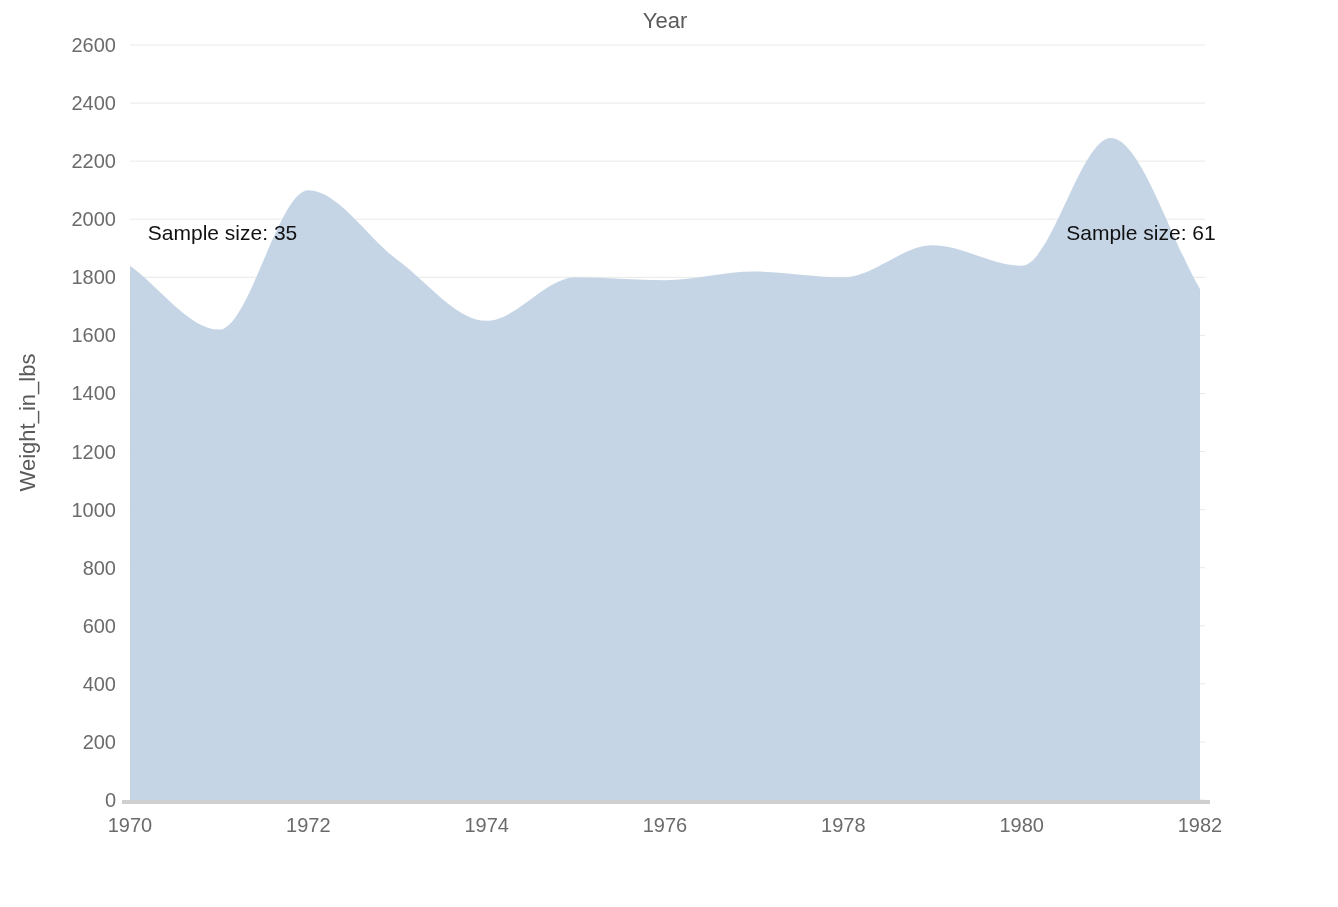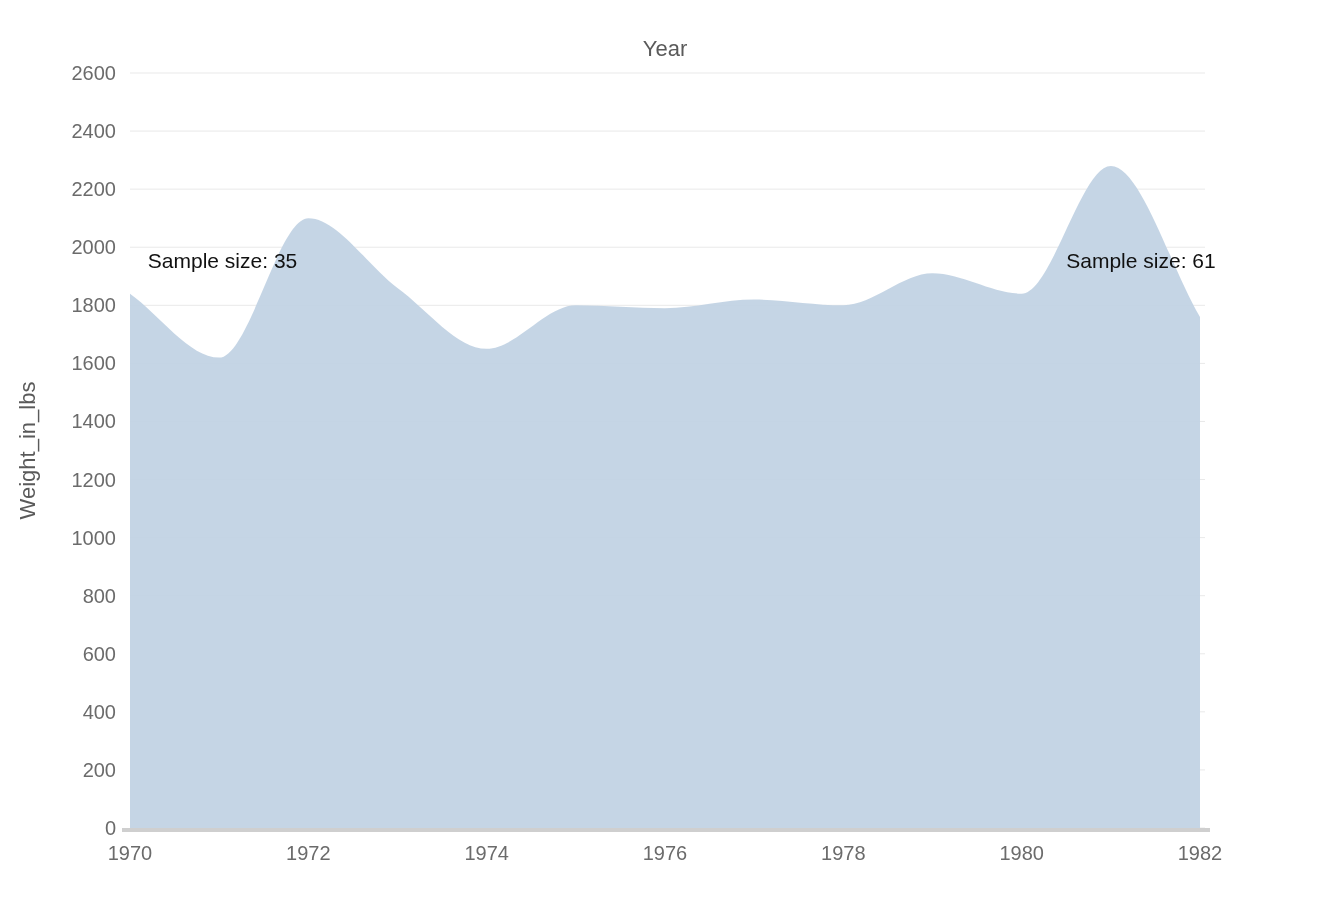--- a/index.html
+++ b/index.html
@@ -6,21 +6,20 @@
     margin: 0;
     padding: 0;
     background: #ffffff;
     font-family: -apple-system, BlinkMacSystemFont, "Segoe UI", Helvetica, Arial, sans-serif;
     color: #333;
   }
   .chart-wrap {
     position: relative;
     width: 1338px;
     height: 871px;
-    margin-top: 28px;
   }
   svg { display: block; }
   .title {
     fill: #5a5a5a;
     font-size: 22px;
     text-anchor: middle;
   }
   .axis-label {
     fill: #5a5a5a;
     font-size: 22px;

